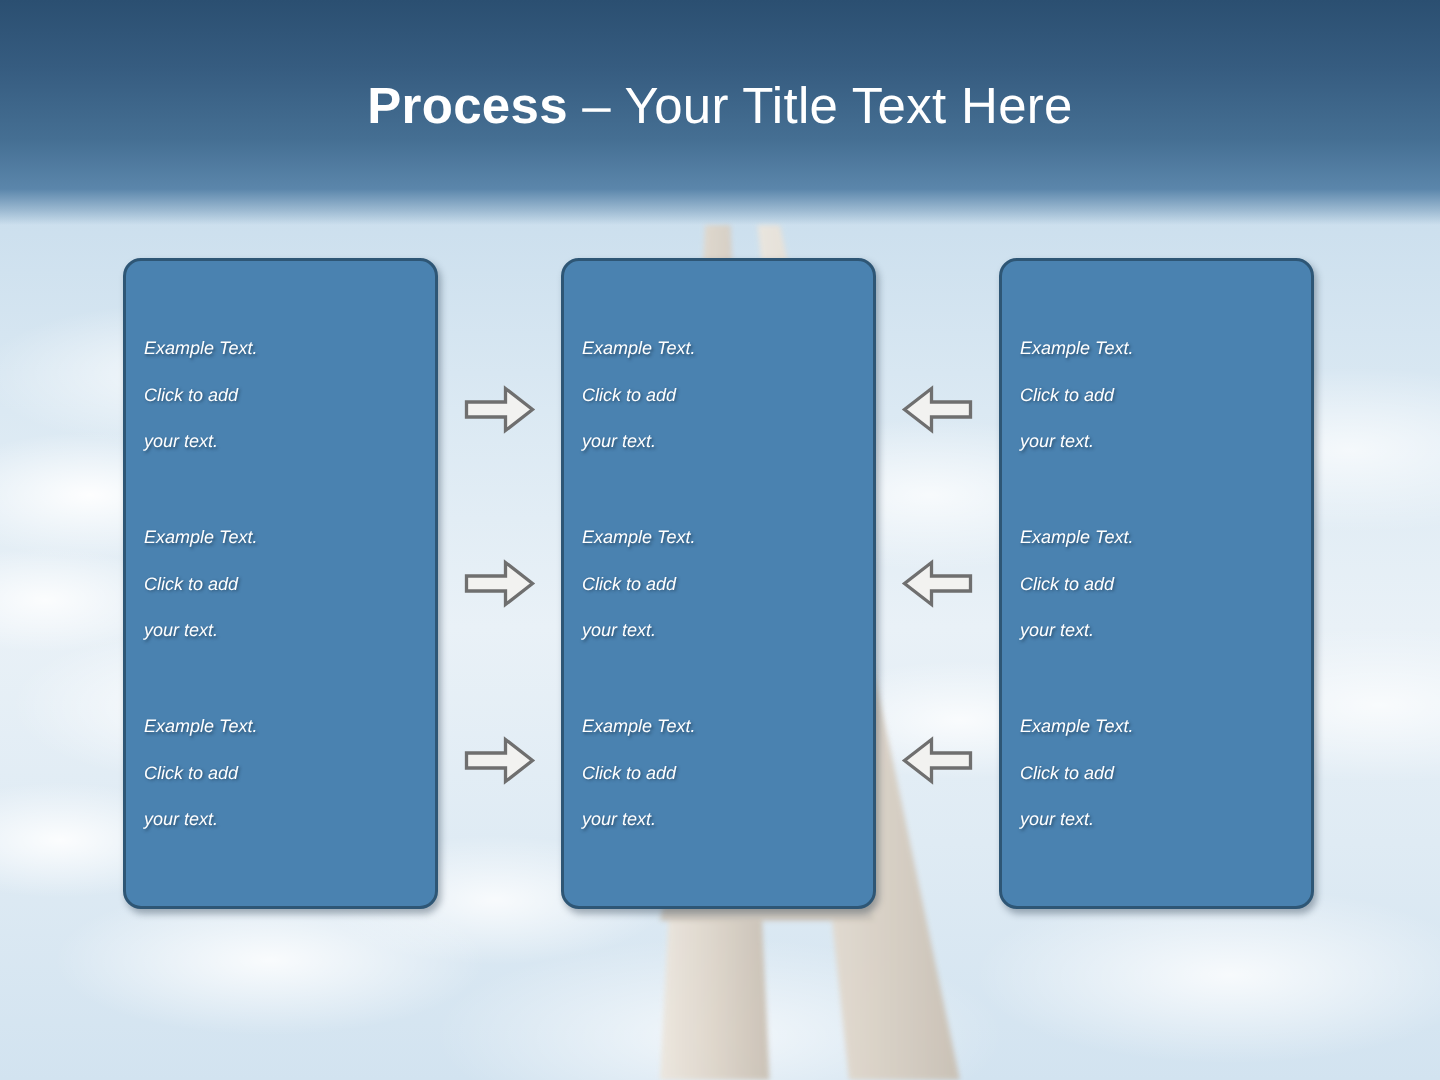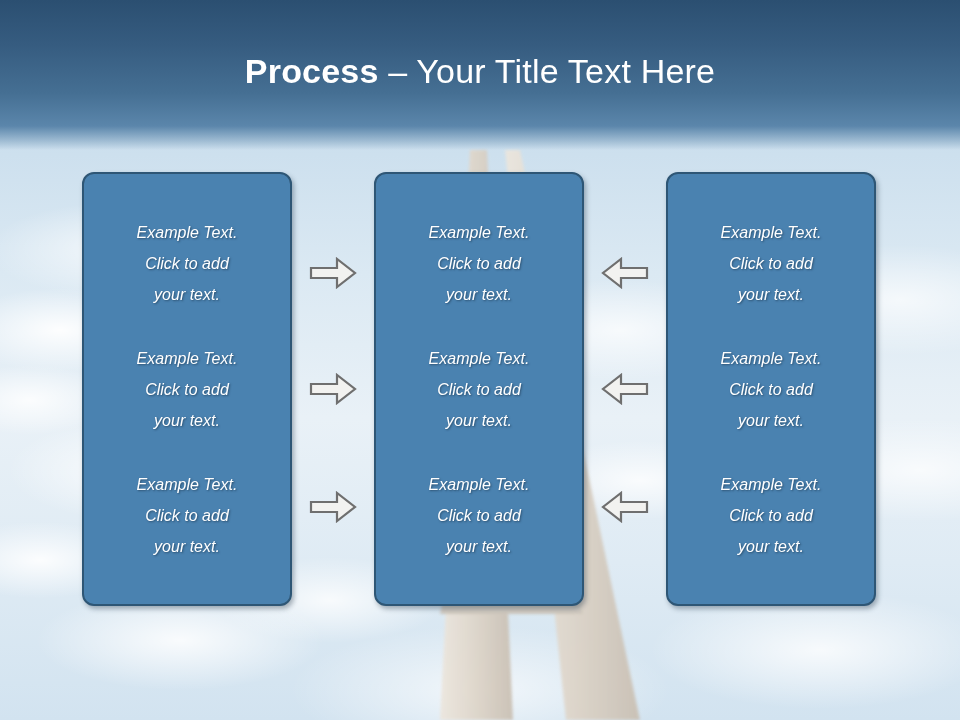--- a/index.html
+++ b/index.html
@@ -101,23 +101,23 @@
     align-items: center;
     padding: 26px 12px 26px 12px;
   }
   .pbox.col1 { left: 82px; }
   .pbox.col2 { left: 374px; }
   .pbox.col3 { left: 666px; }
 
   .ptext {
     color: #ffffff;
     font-style: italic;
-    font-size: 16px;
+    font-size: 12px;
     line-height: 31px;
-    text-align: center;
+    text-align: left;
     width: 100%;
     text-shadow: 1px 1px 2px rgba(20,40,60,.55);
     white-space: pre-line;
   }
 
   
   .arrow {
     position: absolute;
     width: 48px;
     height: 34px;

